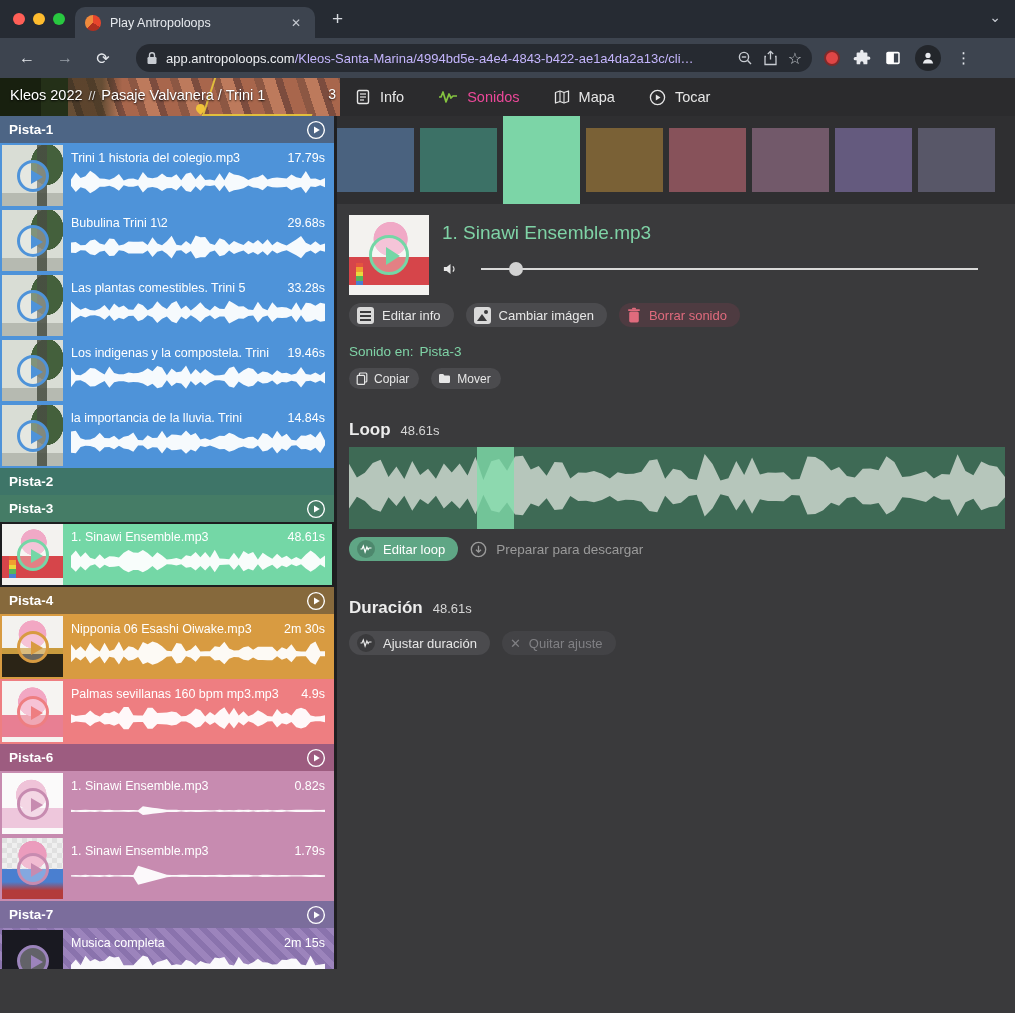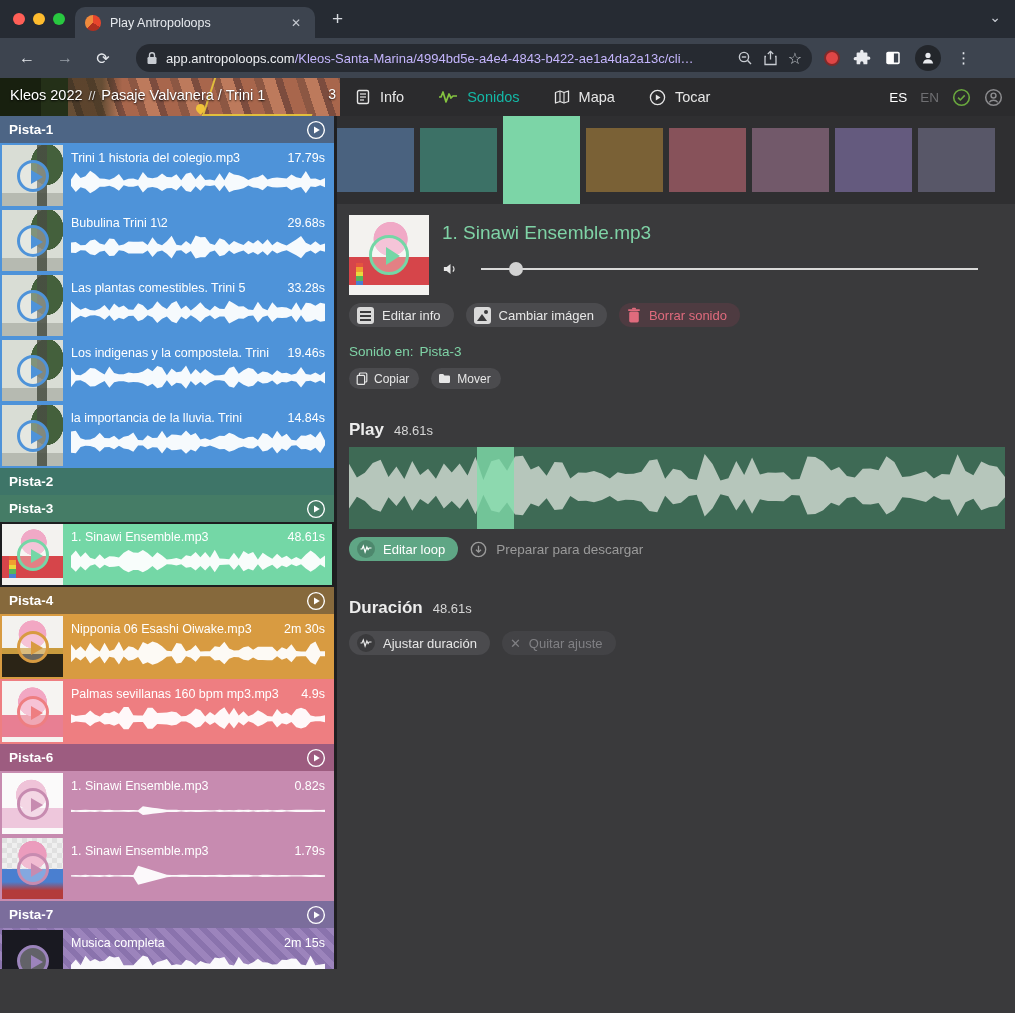--- a/index.html
+++ b/index.html
@@ -47,21 +47,21 @@
     text-shadow:0 1px 2px rgba(0,0,0,.9); white-space:nowrap; z-index:2; }
   .crumb-sep { margin:0 6px; font-size:12px; color:#e8e8e8; }
   .map-line { position:absolute; left:208px; top:0; width:110px; height:38px;
     border-left:2px solid #e8c93c; border-bottom:2px solid #e8c93c; transform:skewX(-18deg); opacity:.9; }
   .map-pin { position:absolute; left:196px; top:26px; width:9px; height:9px; border-radius:50% 50% 50% 0;
     background:#f0c23a; transform:rotate(-45deg); }
   .map-marker { position:absolute; right:4px; top:8px; color:#fff; font-size:14px; z-index:2;
     text-shadow:0 1px 2px rgba(0,0,0,.8); }
   .app-nav { display:flex; align-items:center; margin-left:355px; gap:34px; }
   .nav-item { display:flex; align-items:center; gap:9px; color:#e6e6e6; font-size:14.5px; }
-  .nav-item.active { color:#14b8a6; }
+  .nav-item.active { color:#ec4899; }
   .hdr-right { position:absolute; right:12px; top:0; height:38px; display:flex; align-items:center; gap:13px; }
   .lang { font-size:13.5px; }
   .lang.on { color:#fff; } .lang.off { color:#6f6f72; }
 
   
   .content { flex:1; display:flex; min-height:0; }
   .sidebar { width:337px; flex:none; background:#2c2c2e; overflow:hidden; border-right:3px solid #1f1f21; }
 
   .track-header { height:27px; display:flex; align-items:center; justify-content:space-between;
     padding:0 8px 0 9px; color:#fff; font-size:13.5px; font-weight:bold; }
@@ -271,37 +271,20 @@
       <span class="nav-item">
         <span class="ic">
             <svg width="17" height="17" viewBox="0 0 18 18">
               <circle cx="9" cy="9" r="7.5" fill="none" stroke="#e6e6e6" stroke-width="1.4"></circle>
               <path d="M7.2 5.8l5 3.2-5 3.2z" fill="#e6e6e6"></path>
             </svg>
           </span>
         <span>Tocar</span>
       </span>
     </div>
-    <div class="hdr-right">
-      <span class="lang on">ES</span>
-      <span class="lang off">EN</span>
-      <span class="ic">
-          <svg width="19" height="19" viewBox="0 0 20 20">
-            <circle cx="10" cy="10" r="8.2" fill="none" stroke="#6aa83e" stroke-width="1.7"></circle>
-            <path d="M6.4 10.2l2.4 2.4 4.6-4.8" fill="none" stroke="#6aa83e" stroke-width="1.7"></path>
-          </svg>
-        </span>
-      <span class="ic">
-          <svg width="19" height="19" viewBox="0 0 20 20">
-            <circle cx="10" cy="10" r="8.2" fill="none" stroke="#8b8b8e" stroke-width="1.6"></circle>
-            <circle cx="10" cy="8" r="2.6" fill="none" stroke="#8b8b8e" stroke-width="1.5"></circle>
-            <path d="M5.5 15.2a5.6 5.6 0 019 0" fill="none" stroke="#8b8b8e" stroke-width="1.5"></path>
-          </svg>
-        </span>
-    </div>
   </div>
 
   <div class="content">
     <div class="sidebar">
         <section class="track">
           <div class="track-header" style="background: rgb(77, 101, 133);">
             <span>Pista-1</span>
             <span class="ic">
               <svg viewBox="0 0 22 22" width="20" height="20">
                 <circle cx="11" cy="11" r="9.2" fill="none" stroke="#fff" stroke-width="1.5"></circle>
@@ -590,21 +573,21 @@
             <span class="ic">
                 <svg width="13" height="11" viewBox="0 0 13 11">
                   <path d="M1 2.2A1.2 1.2 0 012.2 1h3l1.2 1.5h4.4A1.2 1.2 0 0112 3.7v5.1A1.2 1.2 0 0110.8 10H2.2A1.2 1.2 0 011 8.8z" fill="#e6e6e6"></path>
                 </svg>
               </span>
             <span>Mover</span>
           </button>
         </div>
 
         <div class="sec-head" style="margin-top:31px">
-          <span class="sec-title">Play</span>
+          <span class="sec-title">Loop</span>
           <span class="sec-val">48.61s</span>
         </div>
 
         <div class="loop-wave">
           <svg id="loopSvg" viewBox="0 0 100 30" preserveAspectRatio="none">
               <polygon points="0,15 0,6.092282386120983 1.2048192771084338,11.173255801632116 2.4096385542168677,9.3859210553247 3.614457831325301,5.876140815007007 4.819277108433735,4.6764383363122075 6.024096385542169,10.935242206044432 7.228915662650602,7.119777141768982 8.433734939759036,11.668269692615597 9.63855421686747,5.079153964175964 10.843373493975903,10.245287264807637 12.048192771084338,7.962615119616826 13.253012048192772,11.590515471277001 14.457831325301203,6.055030138774736 15.66265060240964,9.37067464639422 16.867469879518072,6.006967700303889 18.072289156626507,10.408218140522358 19.27710843373494,3.5896445561177828 20.481927710843372,12.110717478938392 21.686746987951807,5.2096944915614625 22.89156626506024,4.364810411905667 24.096385542168676,8.689069344412676 25.301204819277107,3.4942614681631774 26.506024096385545,3.155588162382241 27.710843373493976,8.266744755016695 28.915662650602407,6.945234283275729 30.120481927710845,10.56055428738475 31.32530120481928,5.464987226419922 32.53012048192771,5.708386039284688 33.734939759036145,11.492289356827595 34.93975903614458,9.301778762708295 36.144578313253014,9.41989485042252 37.34939759036144,8.808791677362471 38.55421686746988,9.774255627739073 39.75903614457831,11.53317436610519 40.963855421686745,9.205507123268934 42.168674698795186,9.890131446321371 43.373493975903614,9.804602943851776 44.57831325301205,9.058779859313661 45.78313253012048,4.972190073453628 46.98795180722892,4.47097095540304 48.19277108433735,11.595255078567499 49.39759036144578,7.924559234253157 50.602409638554214,8.582435313352299 51.80722891566265,11.478878609927829 53.01204819277109,12.111742793708274 54.21686746987952,2.545451889505001 55.42168674698795,6.2193463871990335 56.62650602409639,12.246235555883393 57.831325301204814,11.407569031252844 59.036144578313255,5.1488226601168705 60.24096385542169,10.226420061968525 61.44578313253012,3.830228534475003 62.65060240963856,10.104744446662359 63.85542168674698,9.335598390449483 65.06024096385542,9.379101522492745 66.26506024096386,9.208205968363302 67.46987951807229,11.914737433731654 68.67469879518072,11.731843080412016 69.87951807228916,3.4502614443838766 71.08433734939759,3.6646248665935843 72.28915662650603,5.359492291010966 73.49397590361446,8.62358478015335 74.69879518072288,7.294232005125526 75.90361445783132,10.613446871314839 77.10843373493977,11.148709115822005 78.3132530120482,7.956554557168339 79.51807228915662,7.825200086465247 80.72289156626506,8.508127403172743 81.92771084337349,3.4180930362544473 83.13253012048193,5.47052674713769 84.33734939759037,10.981582563163478 85.54216867469879,10.695400700372925 86.74698795180723,9.815891513563743 87.95180722891565,8.852796156555822 89.1566265060241,11.538232060470671 90.36144578313254,9.906538344524927 91.56626506024097,10.025818531073384 92.7710843373494,2.643383665488642 93.97590361445783,8.751844617802588 95.18072289156626,10.369508138694805 96.3855421686747,5.322530086195599 97.59036144578313,6.663886088641869 98.79518072289156,7.202377074836135 100,10.938871759355116 100,15 100,18.411347722141702 98.79518072289156,21.550003257137647 97.59036144578313,22.002335685540828 96.3855421686747,23.129074727595697 95.18072289156626,18.889613163496364 93.97590361445783,20.248450521045825 92.7710843373494,25.37955772098954 91.56626506024097,19.178312433898355 90.36144578313254,19.27850779059906 89.1566265060241,17.907885069204635 87.95180722891565,20.16365122849311 86.74698795180723,19.354651128606456 85.54216867469879,18.615863411686743 84.33734939759037,18.37547064694268 83.13253012048193,23.00475753240434 81.92771084337349,24.728801849546265 80.72289156626506,20.453172981334895 79.51807228915662,21.026831927369194 78.3132530120482,20.916494171978595 77.10843373493977,18.235084342709516 75.90361445783132,18.68470462809554 74.69879518072288,21.472845115694557 73.49397590361446,20.356188784671186 72.28915662650603,23.09802647555079 71.08433734939759,24.521715112061386 69.87951807228916,24.701780386717545 68.67469879518072,17.74525181245391 67.46987951807229,17.59162055566541 66.26506024096386,19.865106986574826 65.06024096385542,19.721554721106095 63.85542168674698,19.758097352022432 62.65060240963856,19.112014664803617 61.44578313253012,24.382608031040995 60.24096385542169,19.00980714794644 59.036144578313255,23.274988965501826 57.831325301204814,18.01764201374761 56.62650602409639,17.31316213305795 55.42168674698795,22.37574903475281 54.21686746987952,25.461820412815797 53.01204819277109,17.42613605328505 51.80722891566265,17.957741967660624 50.602409638554214,20.39075433678407 49.39759036144578,20.94337024322735 48.19277108433735,17.859985734003303 46.98795180722892,23.844384397461447 45.78313253012048,23.423360338298952 44.57831325301205,19.990624918176525 43.373493975903614,19.364133527164505 42.168674698795186,19.292289585090046 40.963855421686745,19.867374016454093 39.75903614457831,17.912133532471643 38.55421686746988,19.389625272699178 37.34939759036144,20.200614991015524 36.144578313253014,19.687288325645085 34.93975903614458,19.78650583932503 33.734939759036145,17.94647694026482 32.53012048192771,22.804955727000863 31.32530120481928,23.009410729807264 30.120481927710845,18.72913439859681 28.915662650602407,21.76600320204839 27.710843373493976,20.655934405785974 26.506024096385545,24.949305943598915 25.301204819277107,24.66482036674293 24.096385542168676,20.301181750693353 22.89156626506024,23.933559253999242 21.686746987951807,23.223856627088374 20.481927710843372,17.42699731769175 19.27710843373494,24.584698572861065 18.072289156626507,18.85709676196122 16.867469879518072,22.554147131744735 15.66265060240964,19.728633297028857 14.457831325301203,22.513774683429222 13.253012048192772,17.863967004127318 12.048192771084338,20.911403299521865 10.843373493975903,18.993958697561585 9.63855421686747,23.33351067009219 8.433734939759036,17.7986534582029 7.228915662650602,21.619387200914055 6.024096385542169,18.414396546922678 4.819277108433735,23.671791797497747 3.614457831325301,22.664041715394113 2.4096385542168677,19.715826313527252 1.2048192771084338,18.214465126629023 0,22.482482795658374 " fill="rgba(199,211,201,.88)"></polygon>
             </svg>
           <div class="loop-band" id="loopBand" style="left: 19.5%; width: 5.6%;"></div>
         </div>
 

